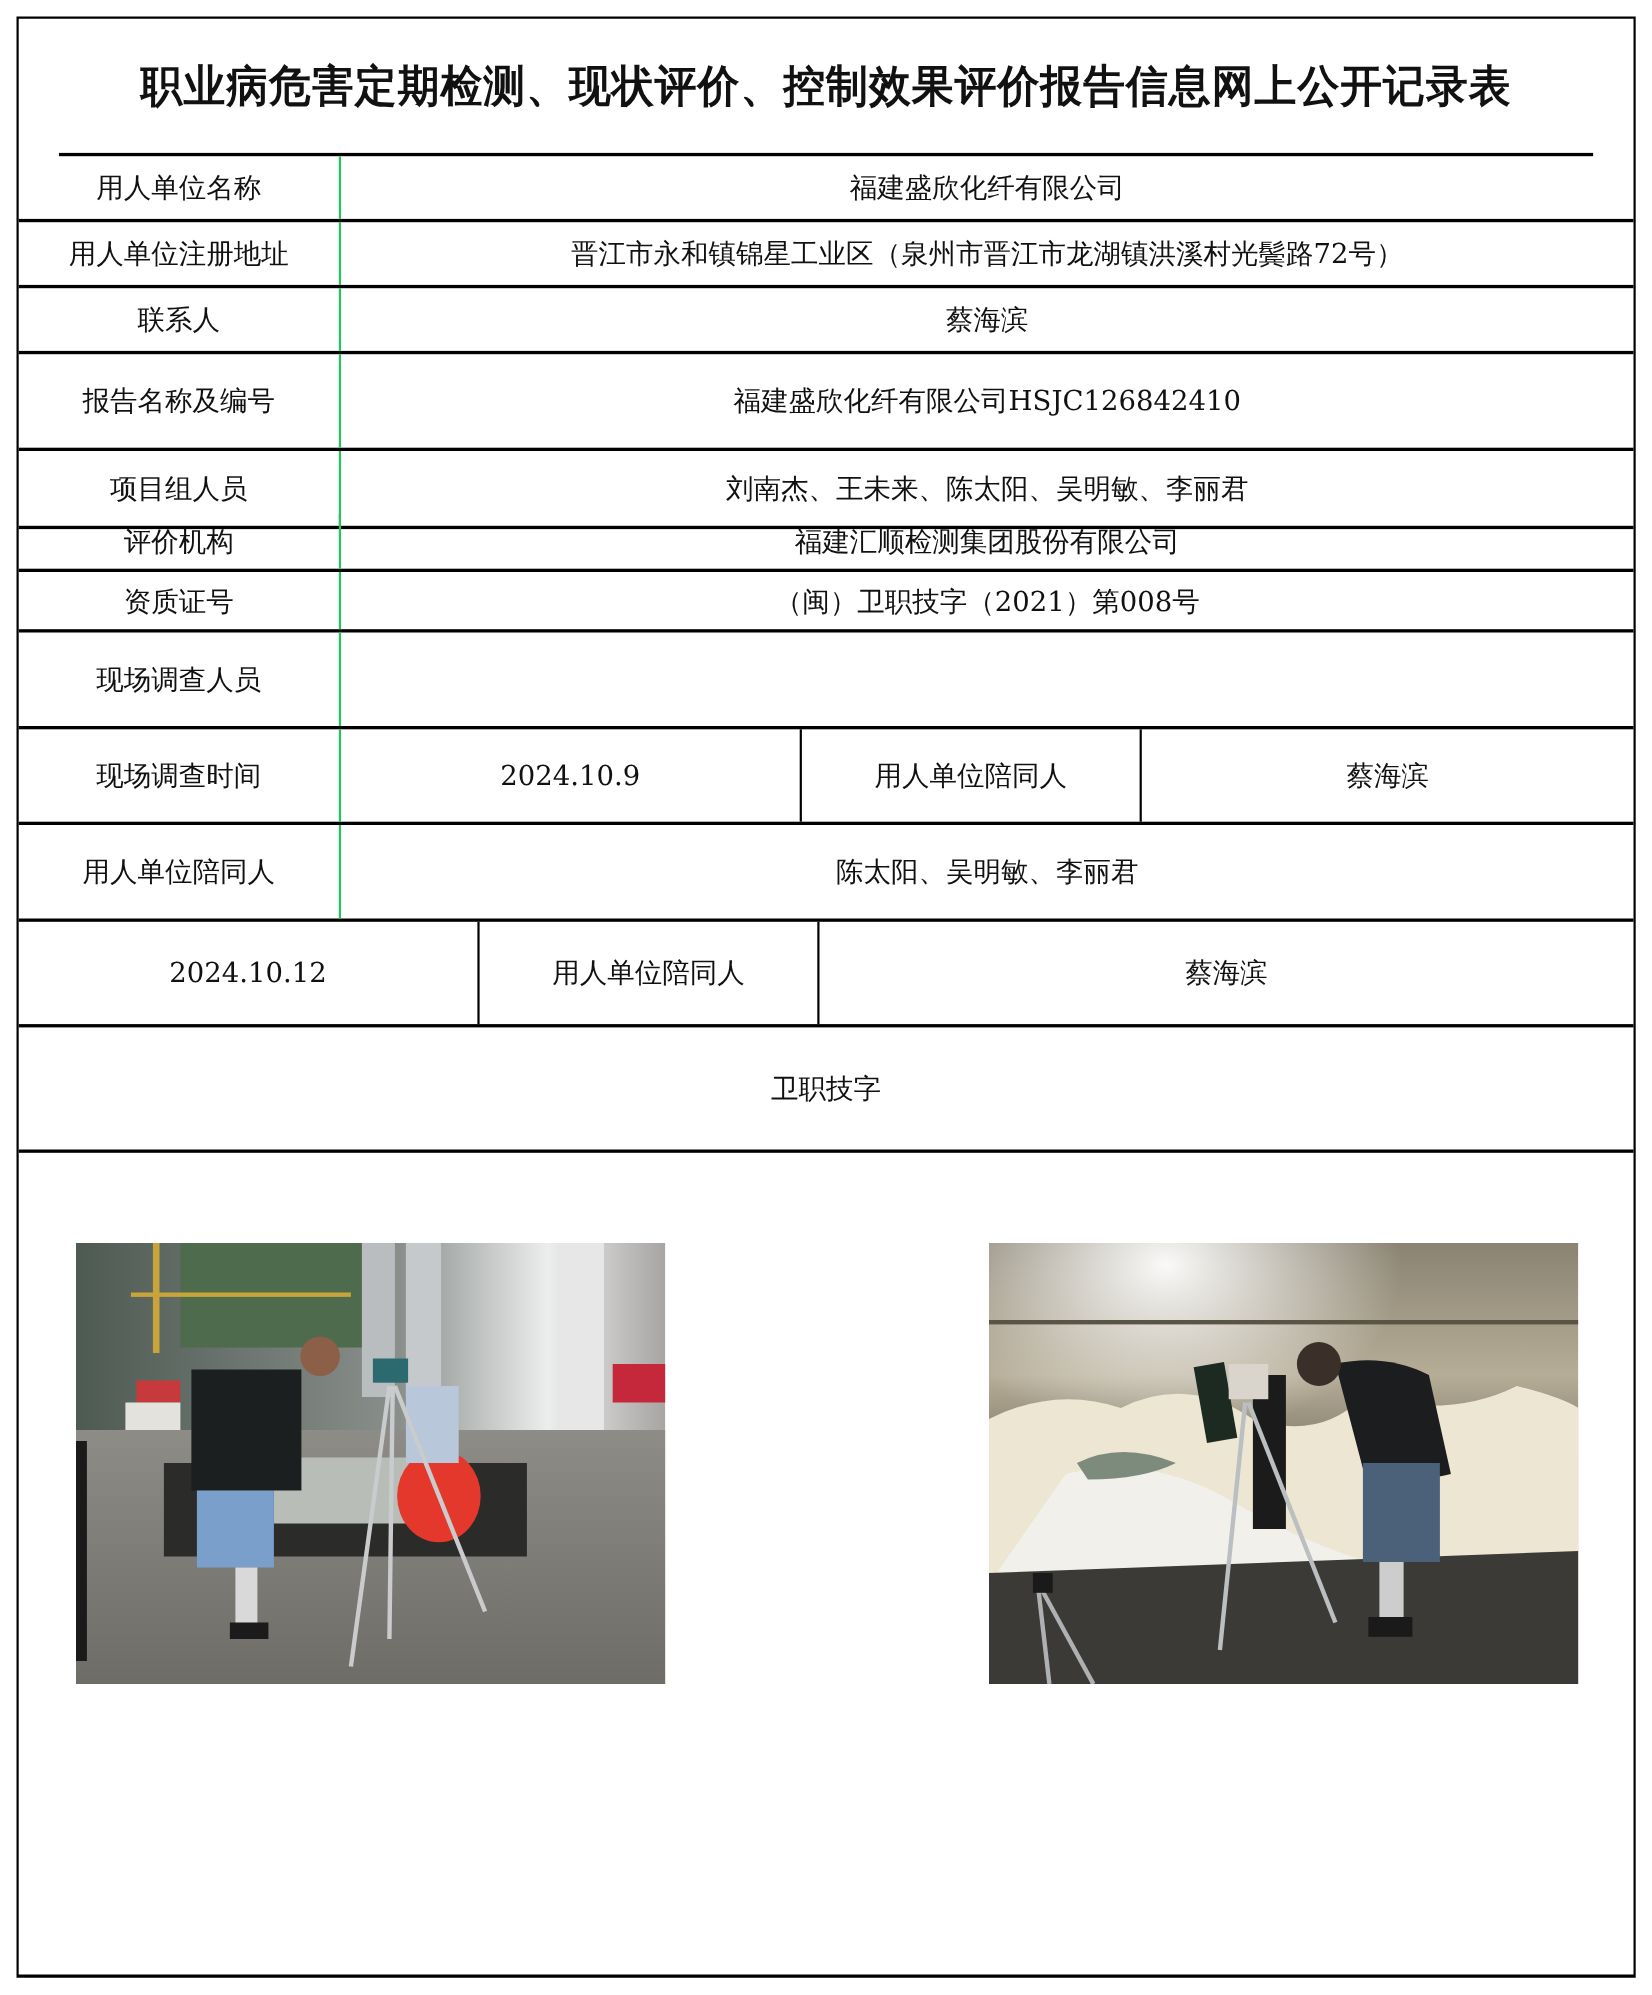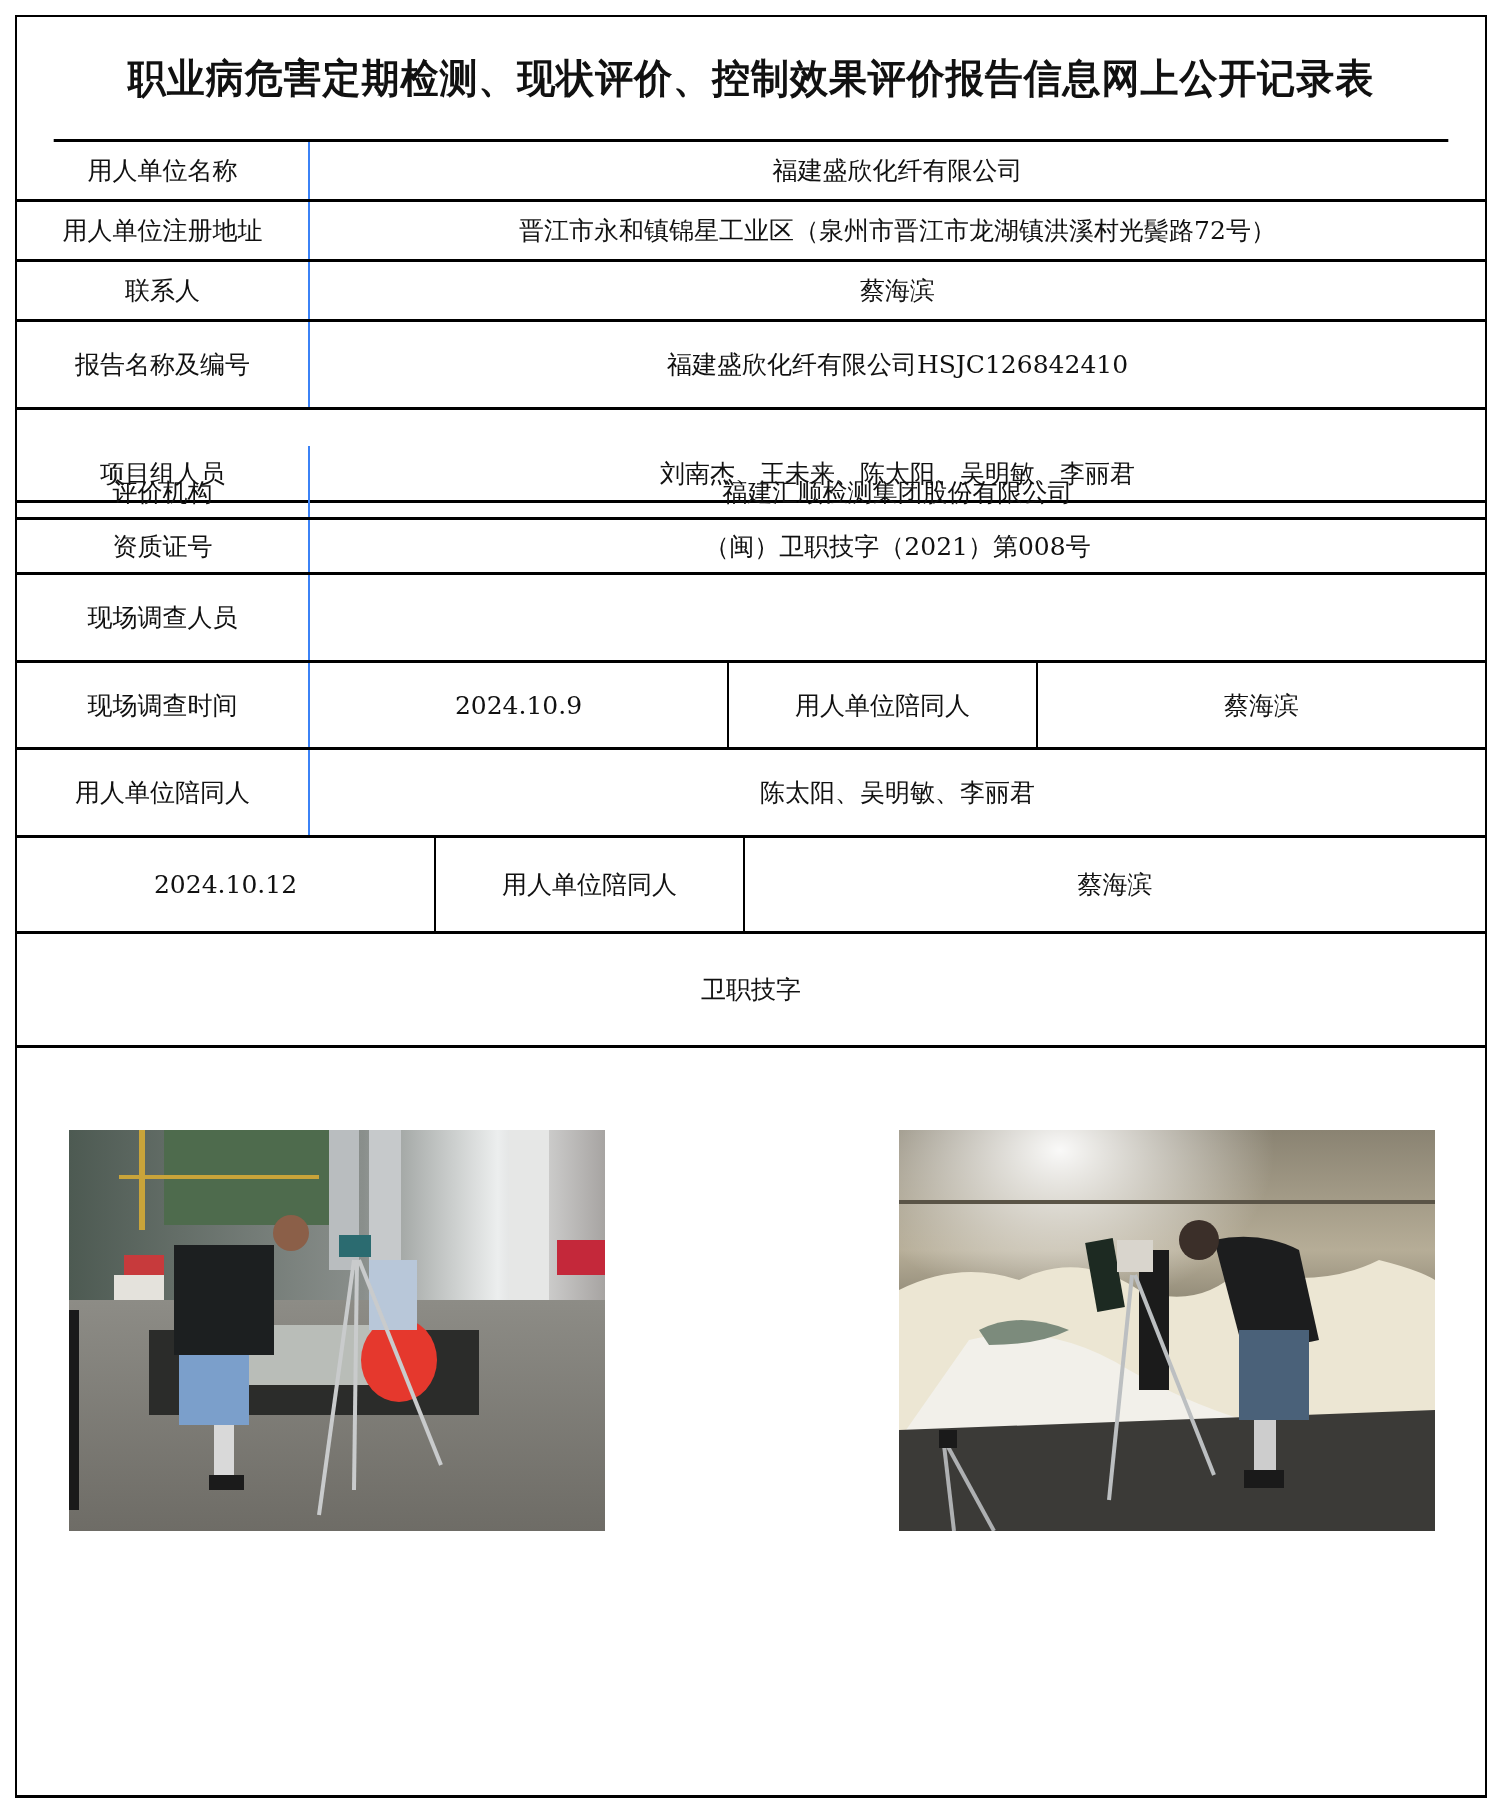--- a/index.html
+++ b/index.html
@@ -1,21 +1,21 @@
 <!DOCTYPE html>
 <html><head>
 <meta charset="utf-8">
 <style>
   html, body { margin: 0; padding: 0; background: #ffffff; }
   body { width: 1502px; height: 1814px; position: relative; font-family: "DejaVu Serif", "Liberation Serif", serif; color: #111; }
   .frame { position: absolute; left: 15px; top: 15px; width: 1472px; height: 1783px; border: 2px solid #000; border-bottom-width: 3px; box-sizing: border-box; }
   .title { position: absolute; left: 0; top: 0; width: 100%; height: 125px; display: flex; align-items: center; justify-content: center; font-size: 40px; font-weight: bold; font-family: "DejaVu Sans", "Liberation Sans", sans-serif; letter-spacing: 1px; border-bottom: 3px solid #000; box-sizing: border-box; transform: scaleX(0.95); transform-origin: center; }
   .row { position: absolute; left: 0; width: 100%; display: flex; border-bottom: 3px solid #000; box-sizing: border-box; }
   .cell { display: flex; align-items: center; justify-content: center; font-size: 25px; box-sizing: border-box; height: 100%; text-align: center; }
-  .lbl { width: 293px; border-right: 2px solid #3b82f6; }
+  .lbl { width: 293px; border-right: 2px solid #22c55e; }
   .val { flex: 1; }
   .v2 { width: 419px; border-right: 2px solid #000; }
   .l2 { width: 309px; border-right: 2px solid #000; }
   .v3 { flex: 1; }
   .photos { position: absolute; left: 0; top: 1031px; width: 100%; height: 749px; }
   .photo { position: absolute; top: 82px; width: 536px; height: 401px; overflow: hidden; }
   .photo svg { display: block; }
 </style>
 </head>
 <body>
@@ -36,21 +36,21 @@
   <div class="row" style="top:245px;height:60px;">
     <div class="cell lbl">联系人</div>
     <div class="cell val">蔡海滨</div>
   </div>
 
   <div class="row" style="top:305px;height:88px;">
     <div class="cell lbl">报告名称及编号</div>
     <div class="cell val">福建盛欣化纤有限公司HSJC126842410</div>
   </div>
 
-  <div class="row" style="top:393px;height:57px;margin-top:36px;">
+  <div class="row" style="top:393px;height:71px;">
     <div class="cell lbl">项目组人员</div>
     <div class="cell val">刘南杰、王未来、陈太阳、吴明敏、李丽君</div>
   </div>
 
   <div class="row" style="top:450px;height:53px;">
     <div class="cell lbl">评价机构</div>
     <div class="cell val">福建汇顺检测集团股份有限公司</div>
   </div>
 
   <div class="row" style="top:503px;height:55px;">

